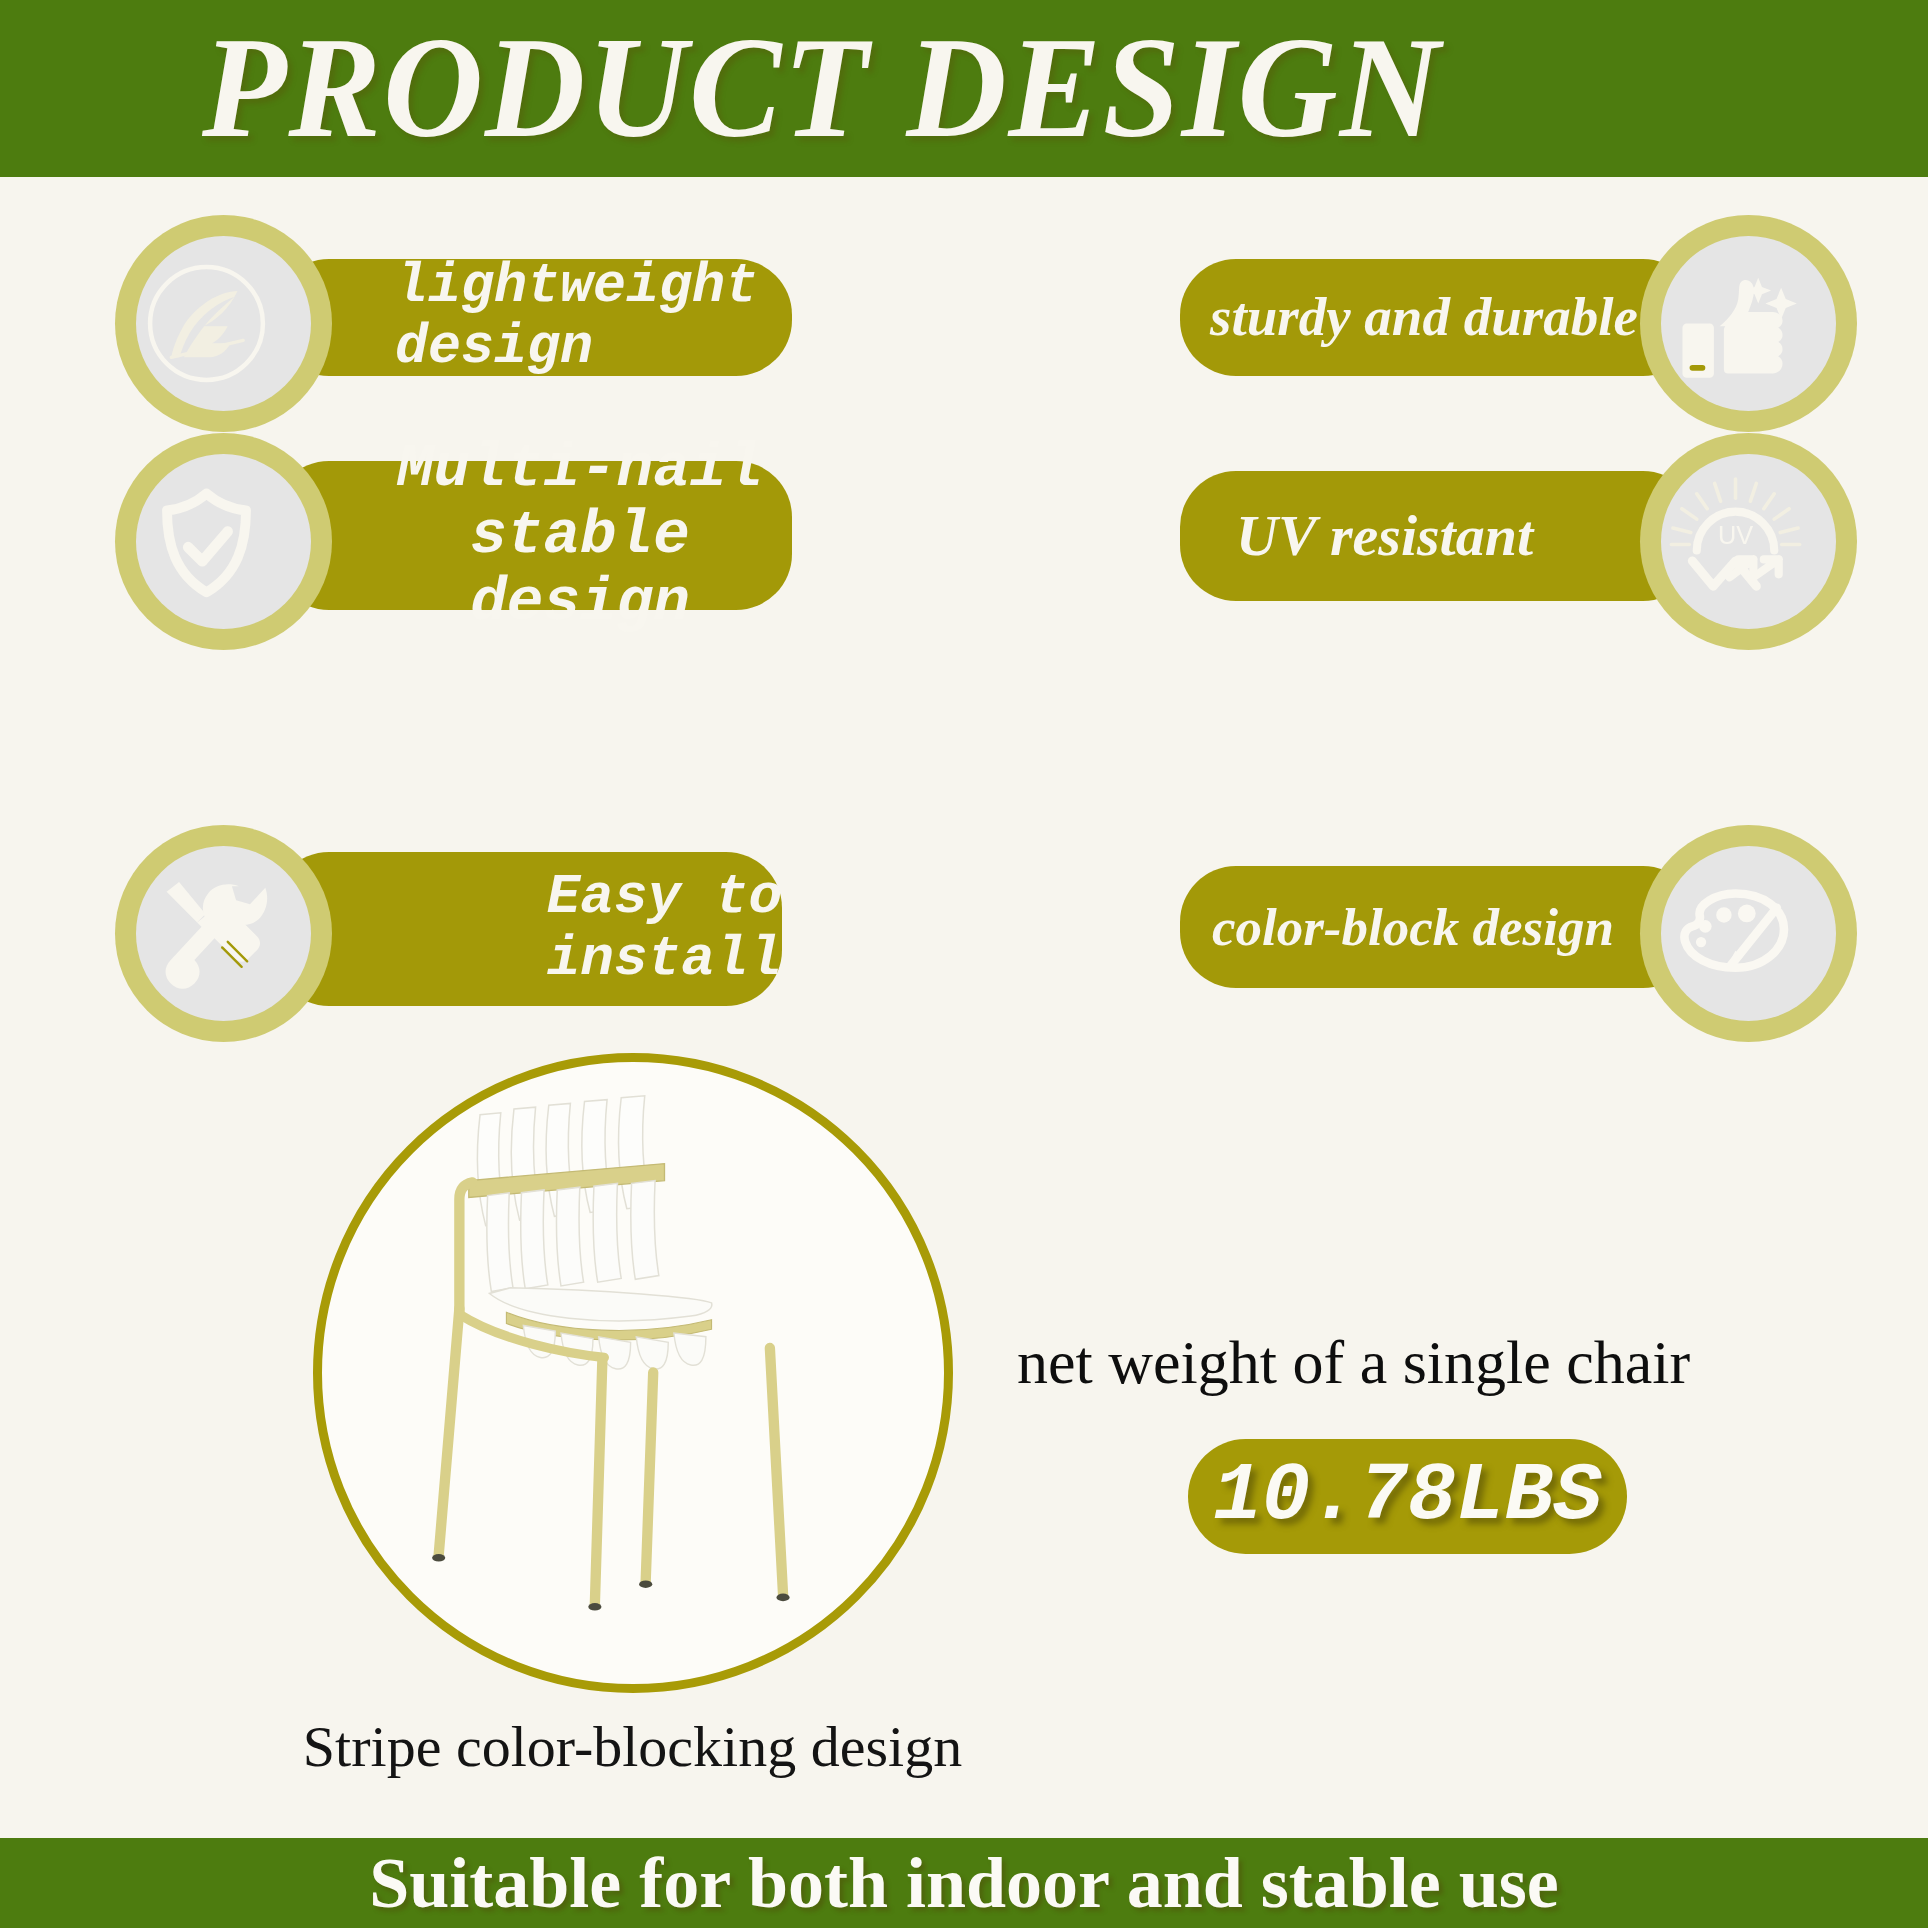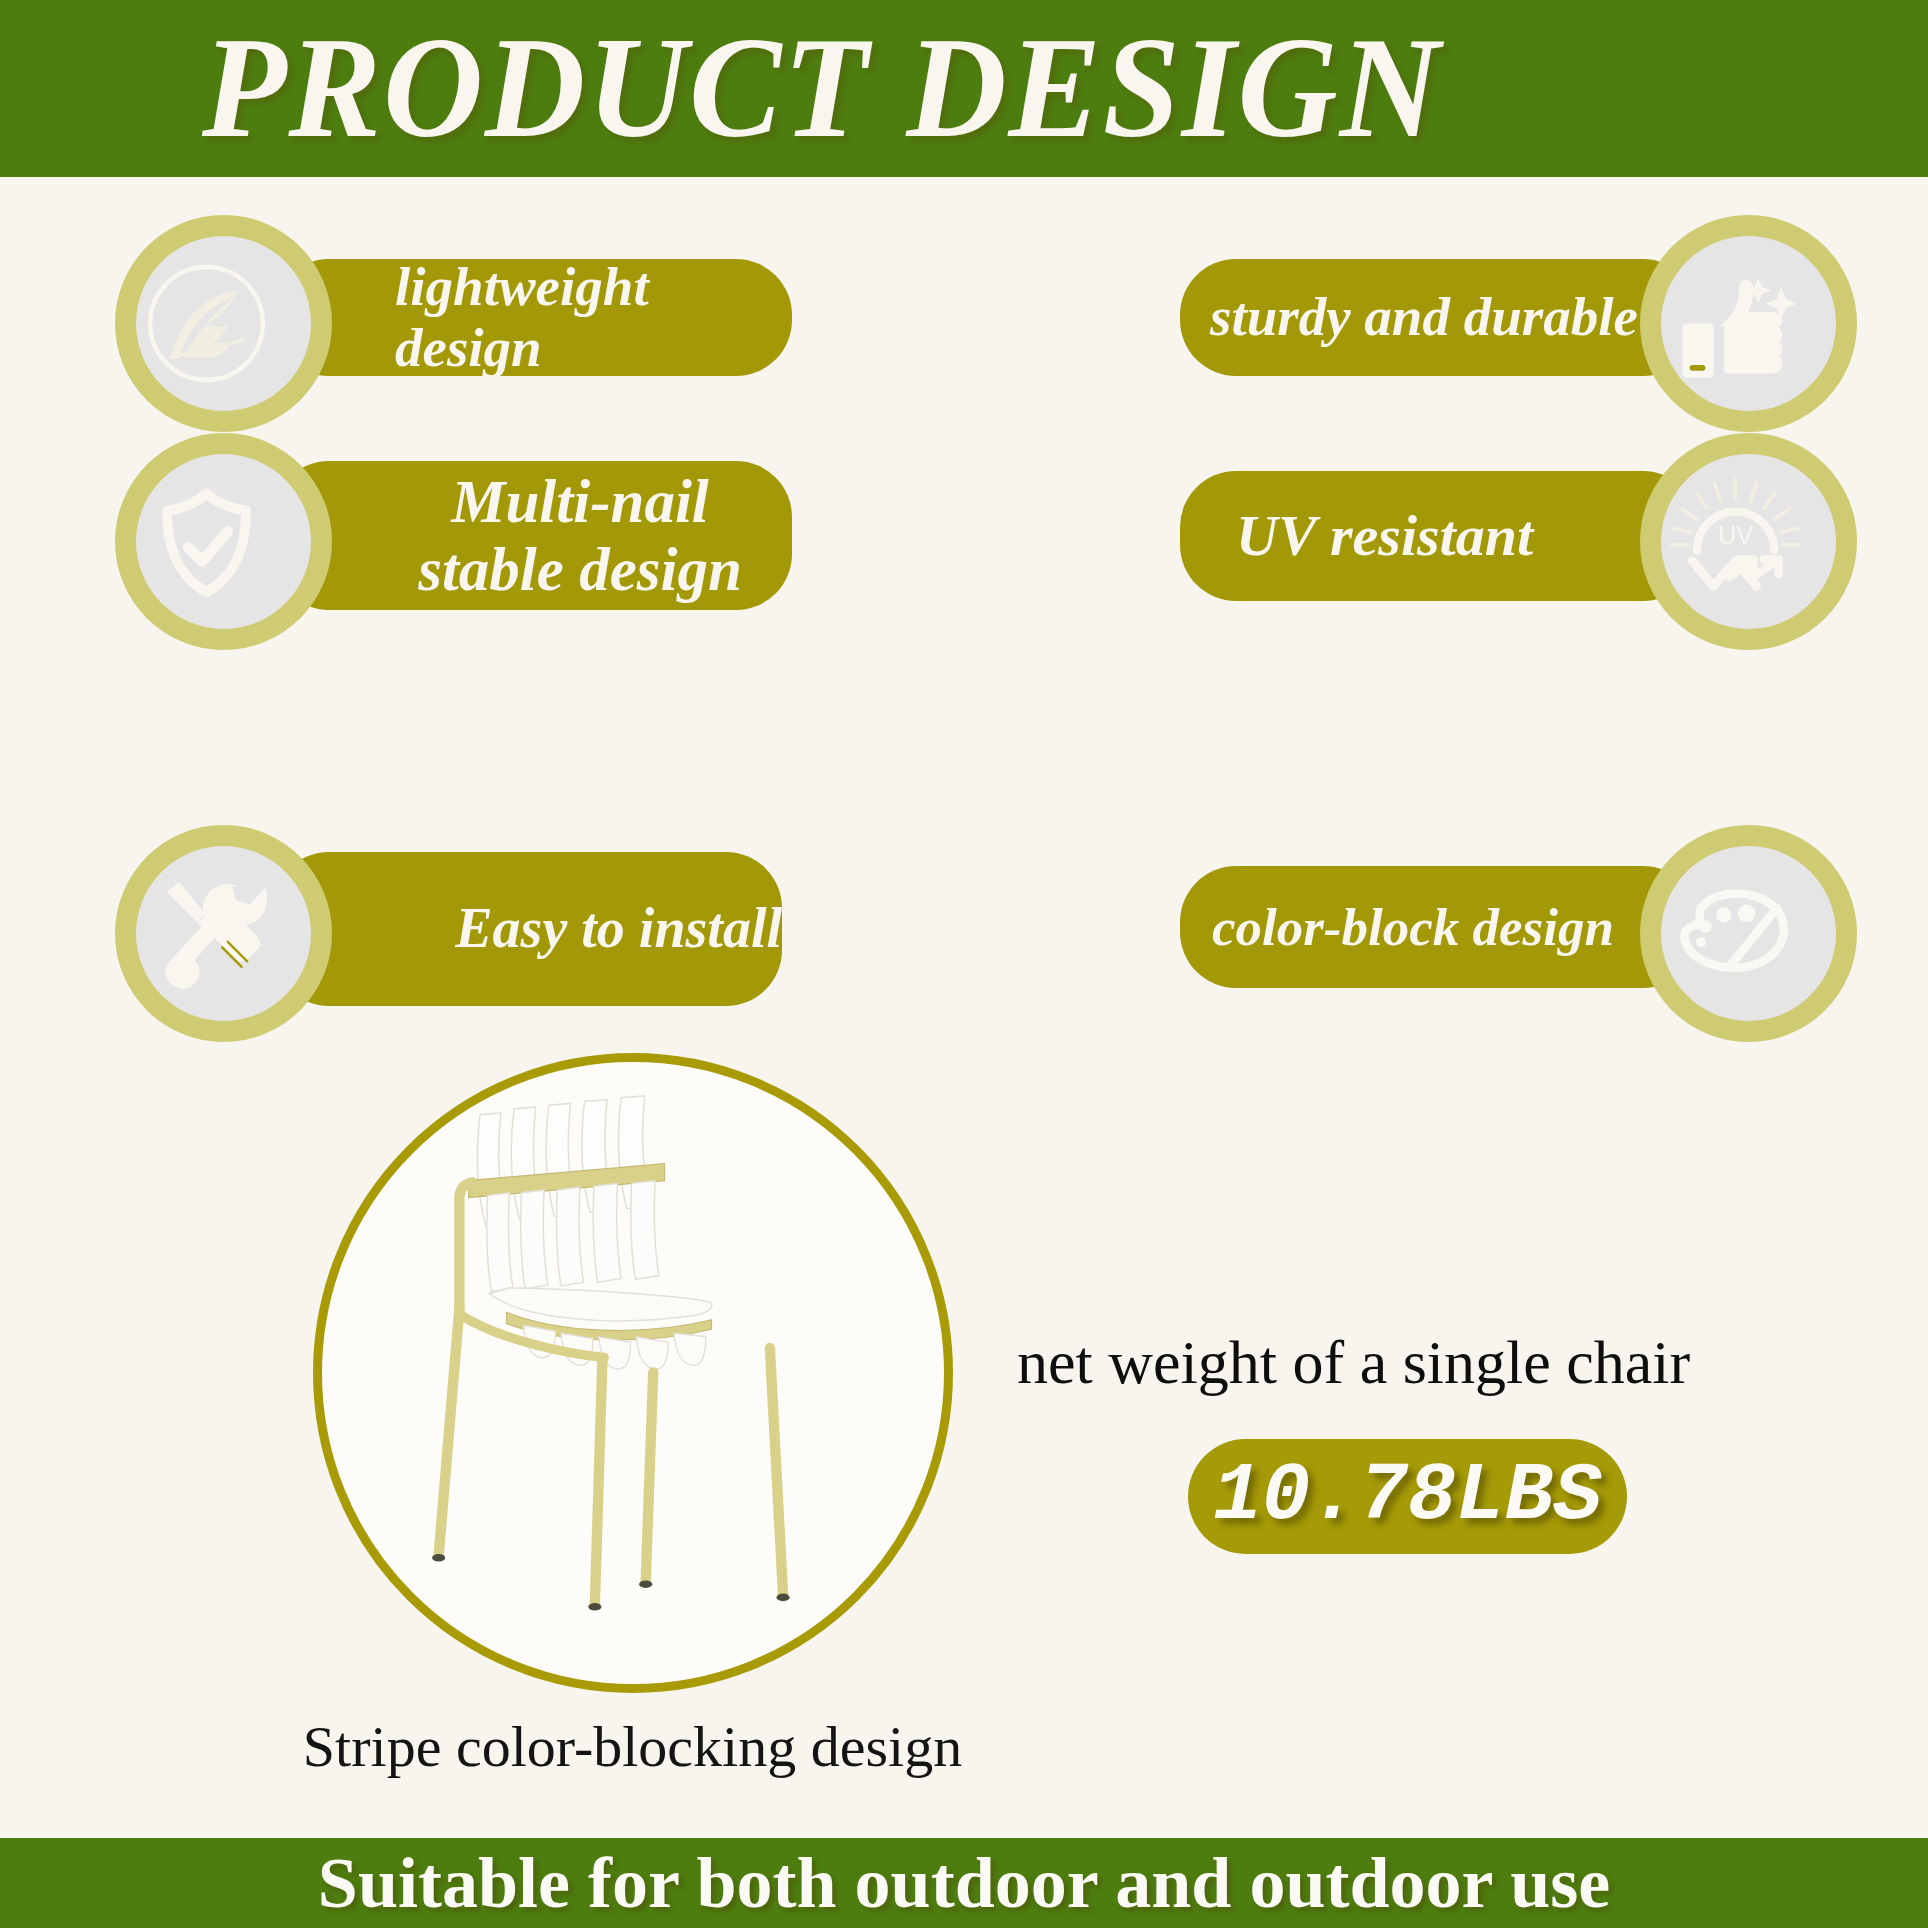--- a/index.html
+++ b/index.html
@@ -30,21 +30,21 @@
   }
   #footer-bar{top:1838px;height:90px;justify-content:center;}
   #footer-text{
     font-size:72px;font-weight:bold;color:#FBFAF5;
     white-space:nowrap;line-height:1;
     text-shadow:3.8px 3.8px 4.7px rgba(80,74,8,.45);
   }
 
   
   .feature{position:absolute;height:217px;}
-  .feature.left{left:115px;width:734px;}
+  .feature.left{left:115px;width:734px;font-family:Liberation Mono, monospace;}
   .feature.right{left:1123px;width:734px;}
 
   .badge{
     position:absolute;top:0;width:217px;height:217px;border-radius:50%;
     background:#CFCB72;
     box-sizing:border-box;
     display:flex;align-items:center;justify-content:center;
   }
   .badge-inner{
     width:175px;height:175px;border-radius:50%;
@@ -344,17 +344,17 @@
   </div>
 
   <div id="product-caption">Stripe color-blocking design</div>
 
   <div id="weight-label">net weight of a single chair</div>
   <div id="weight-pill">
     <span id="weight-value">10.78LBS</span>
   </div>
 
   <div class="bar" id="footer-bar">
-    <div id="footer-text">Suitable for both outdoor and outdoor use</div>
+    <div id="footer-text">Suitable for both indoor and stable use</div>
   </div>
 
 </div>
 
 
 </body></html>

